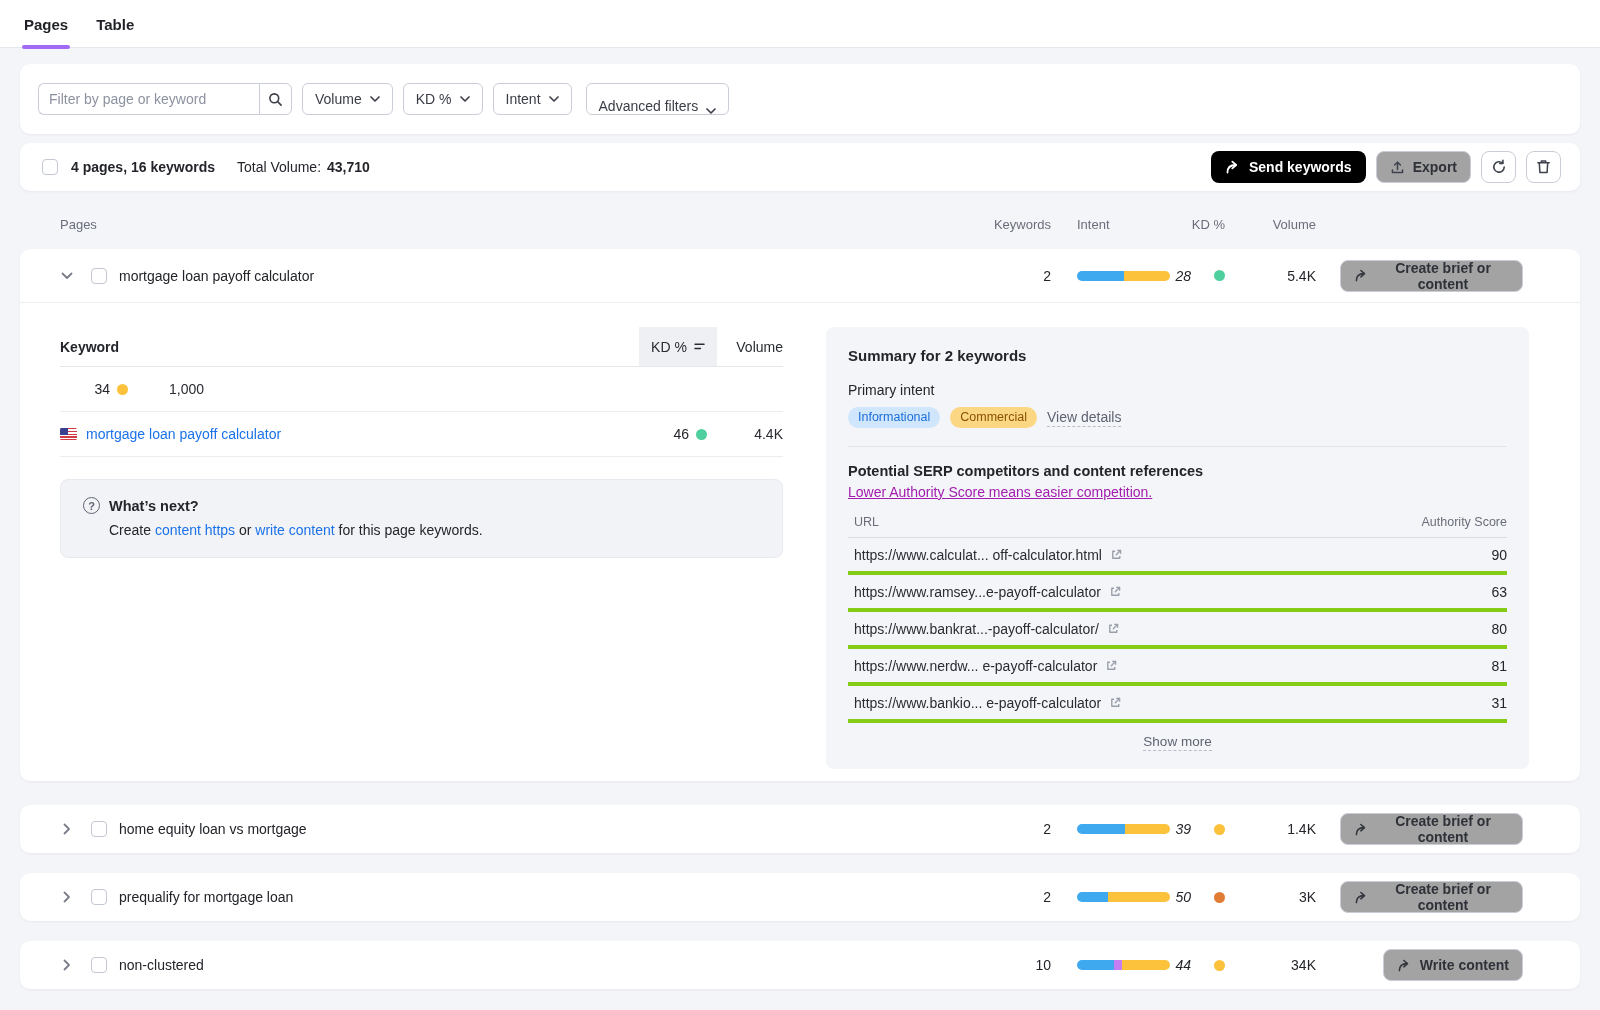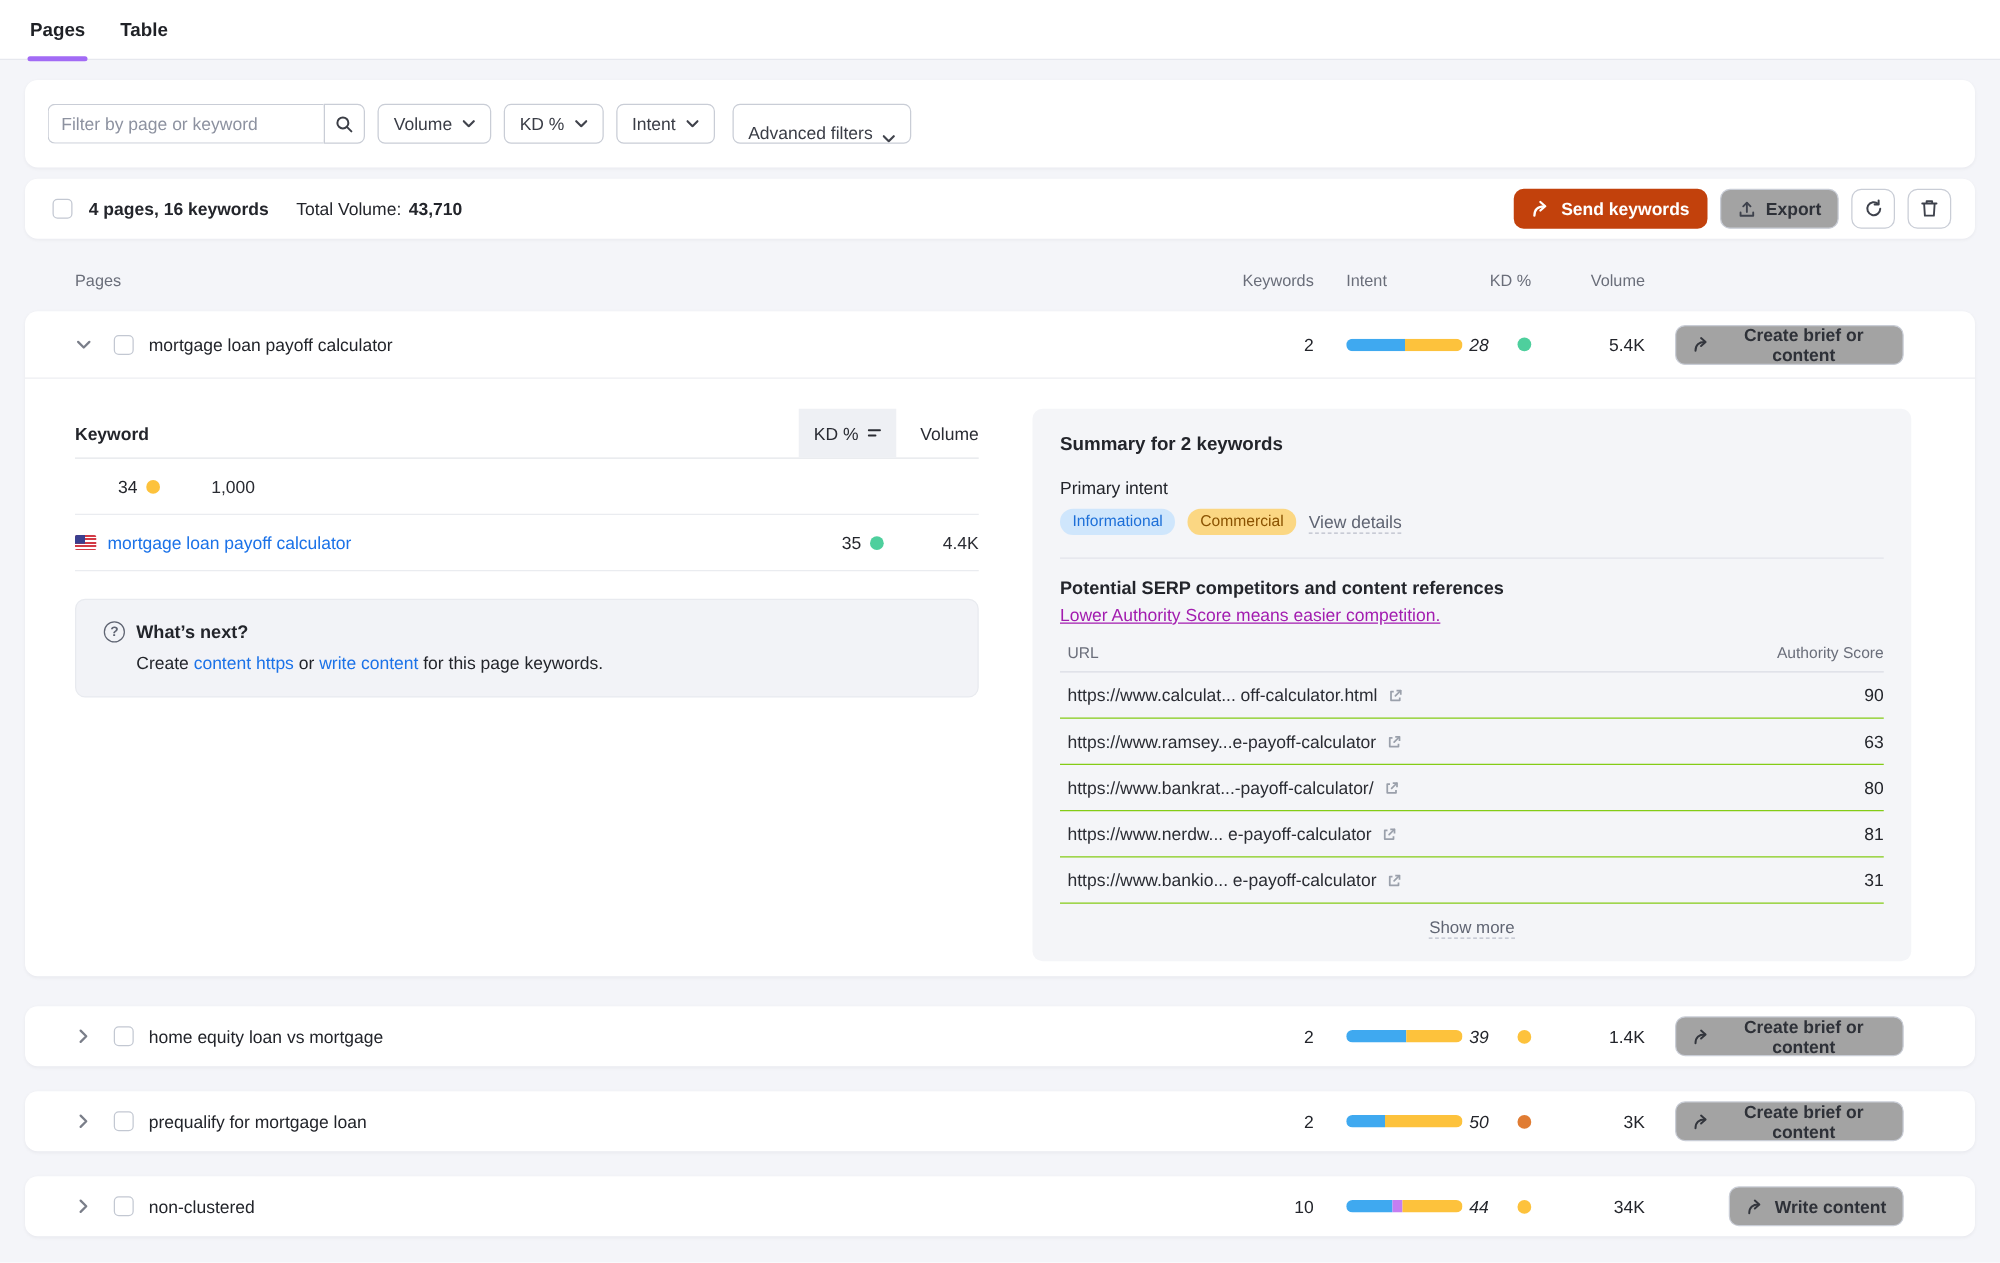--- a/index.html
+++ b/index.html
@@ -31,21 +31,21 @@
   .pill { height:32px; border:1px solid #c9cdd6; border-radius:6px; background:#fff;
         display:flex; align-items:center; gap:8px; padding:0 12px; font-size:14px; color:#3a3d46;
         cursor:pointer; font-family:inherit; }
   .pill.adv { margin-left:4px;align-items:flex-end; }
   
   .toolbar { height:48px; display:flex; align-items:center; padding:0 19px 0 22px; margin-bottom:9px; }
   .toolbar .sel { font-weight:700; margin-left:13px; }
   .toolbar .tv-label { margin-left:22px; color:#23252b; }
   .toolbar .tv-value { font-weight:700; margin-left:6px; }
   .toolbar .actions { margin-left:auto; display:flex; align-items:center; gap:10px; }
-  .btn-primary { height:32px; background:#c2410c; color:#fff; border:none; border-radius:8px;
+  .btn-primary { height:32px; background:#000000; color:#fff; border:none; border-radius:8px;
         display:flex; align-items:center; gap:8px; padding:0 14px; font-size:14px; font-weight:700;
         cursor:pointer; font-family:inherit; }
   .btn-secondary { height:32px; background:#a3a3a3; color:#2e3138; border:1px solid #c9cdd6;
         border-radius:8px; display:flex; align-items:center; gap:8px; padding:0 13px; font-size:14px;
         font-weight:600; cursor:pointer; font-family:inherit; }
   .btn-icon { width:35px; height:32px; background:#fff; border:1px solid #c9cdd6; border-radius:8px;
         display:flex; align-items:center; justify-content:center; cursor:pointer; }
   
   .col-headers { height:49px; display:flex; align-items:center; padding:0 57px 0 40px;
         color:#6a6e7a; font-size:13px; }
@@ -106,21 +106,21 @@
   .badge { border-radius:11px; padding:3px 10px 4px 10px; font-size:12.5px; }
   .badge.informational { background:#cfe6fc; color:#1d6fd8; }
   .badge.commercial { background:#fbd783; color:#8a5200; }
   .dashed-link { color:#5f6472; font-size:14px; border-bottom:1px dashed #b9bdc9; cursor:pointer;
         padding-bottom:1px; }
   .serp-title { margin-top:16px; font-weight:700; font-size:14.5px; }
   .serp-sub { margin-top:5px; color:#a21caf; font-size:14px;text-decoration:underline; }
   .url-head { margin-top:15px; display:flex; justify-content:space-between; color:#6a6e7a;
         font-size:12.5px; padding:0 0 8px 6px; border-bottom:1px solid #d9dce3; }
   .comp-row { height:37px; display:flex; align-items:center; justify-content:space-between;
-        border-bottom:1px solid #84cc16; padding-left:6px; }
+        border-bottom:4px solid #84cc16; padding-left:6px; }
   .comp-url { display:flex; align-items:center; gap:8px; color:#2a2c33; cursor:pointer; }
   .comp-score { color:#23252b; }
   .show-more-wrap { display:flex; justify-content:center; padding:11px 0 4px 0; }
   svg { display:block; }
 </style>
 </head>
 <body>
 
 <div class="tabbar">
   <div class="tab active">
@@ -292,21 +292,21 @@
               <span class="dot" style="background: rgb(253, 194, 60);"></span>
             </span>
             <span class="k-vol">1,000</span>
           </div>
           <div class="krow">
             <span class="k-name">
               <span class="flag"></span>
               <a class="klink">mortgage loan payoff calculator</a>
             </span>
             <span class="k-kd">
-              <span>35</span>
+              <span>46</span>
               <span class="dot" style="background: rgb(78, 207, 157);"></span>
             </span>
             <span class="k-vol">4.4K</span>
           </div>
         </div>
 
         <div class="whats-next">
           <div class="wn-title">
             <span class="q-icon">?</span>
             <span>What’s next?</span>

